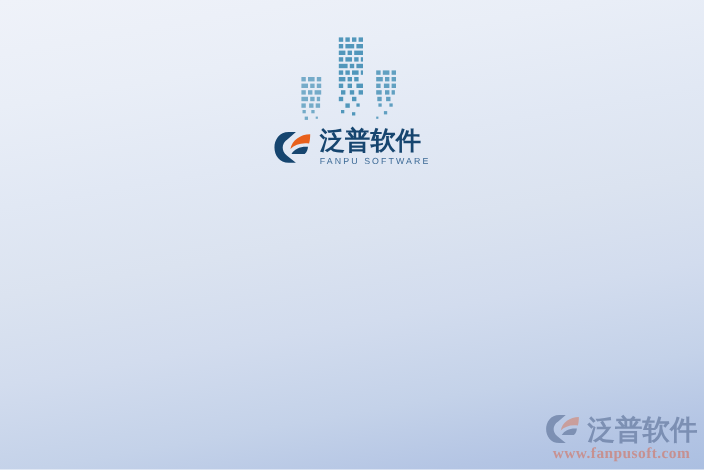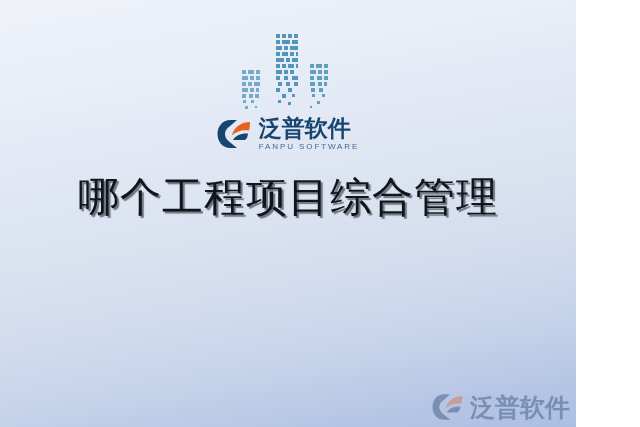--- a/index.html
+++ b/index.html
@@ -2,21 +2,21 @@
 <html><head>
 <meta charset="utf-8">
 <style>
   html, body {
     margin: 0;
     padding: 0;
     background: #ffffff;
   }
   #slide {
     position: relative;
-    width: 576px;
+    width: 640px;
     height: 427px;
     overflow: hidden;
     background: linear-gradient(170deg,
         #eff2f9 0%,
         #e9eef7 18%,
         #e1e8f4 35%,
         #dbe3f0 50%,
         #d2dcee 65%,
         #c4d2e9 80%,
         #b4c5e4 92%,
@@ -229,27 +229,27 @@
         <path d="M31 14.5 C24 14 18.5 16.5 16 21 L28 21 C30 19.5 30.8 17 31 14.5 Z" fill="#16456f"></path>
       </svg>
       <div class="logo-words">
         <span class="logo-cn">泛普软件</span>
         <span class="logo-en">FANPU SOFTWARE</span>
       </div>
     </div>
   </div>
 
   <div class="headline">
-    <span class="headline-line">哪个工程项目综合管理</span>
   </div>
 
   <div class="watermark">
     <div class="wm-row">
       <svg class="wm-mark" viewBox="0 0 36 30">
         <path d="M13.5 1 C5 1 0.5 8 0.5 15 C0.5 22 5 29 13.5 29 L20 29 L12 22.5 C9 20 8 17.5 8 15 C8 12 9.5 9.5 12.5 7.5 L20 1 Z" fill="#5a6f96"></path>
         <path d="M33 3 C24 3 16.5 8.5 15 16.5 C19 12.5 25 10.5 32 11.5 C32.8 9 33 5.5 33 3 Z" fill="#d4856f"></path>
         <path d="M31 14.5 C24 14 18.5 16.5 16 21 L28 21 C30 19.5 30.8 17 31 14.5 Z" fill="#5a6f96"></path>
       </svg>
       <span class="wm-cn">泛普软件</span>
     </div>
+    <span class="wm-url">www.fanpusoft.com</span>
   </div>
 
 </div>
 
 </body></html>

